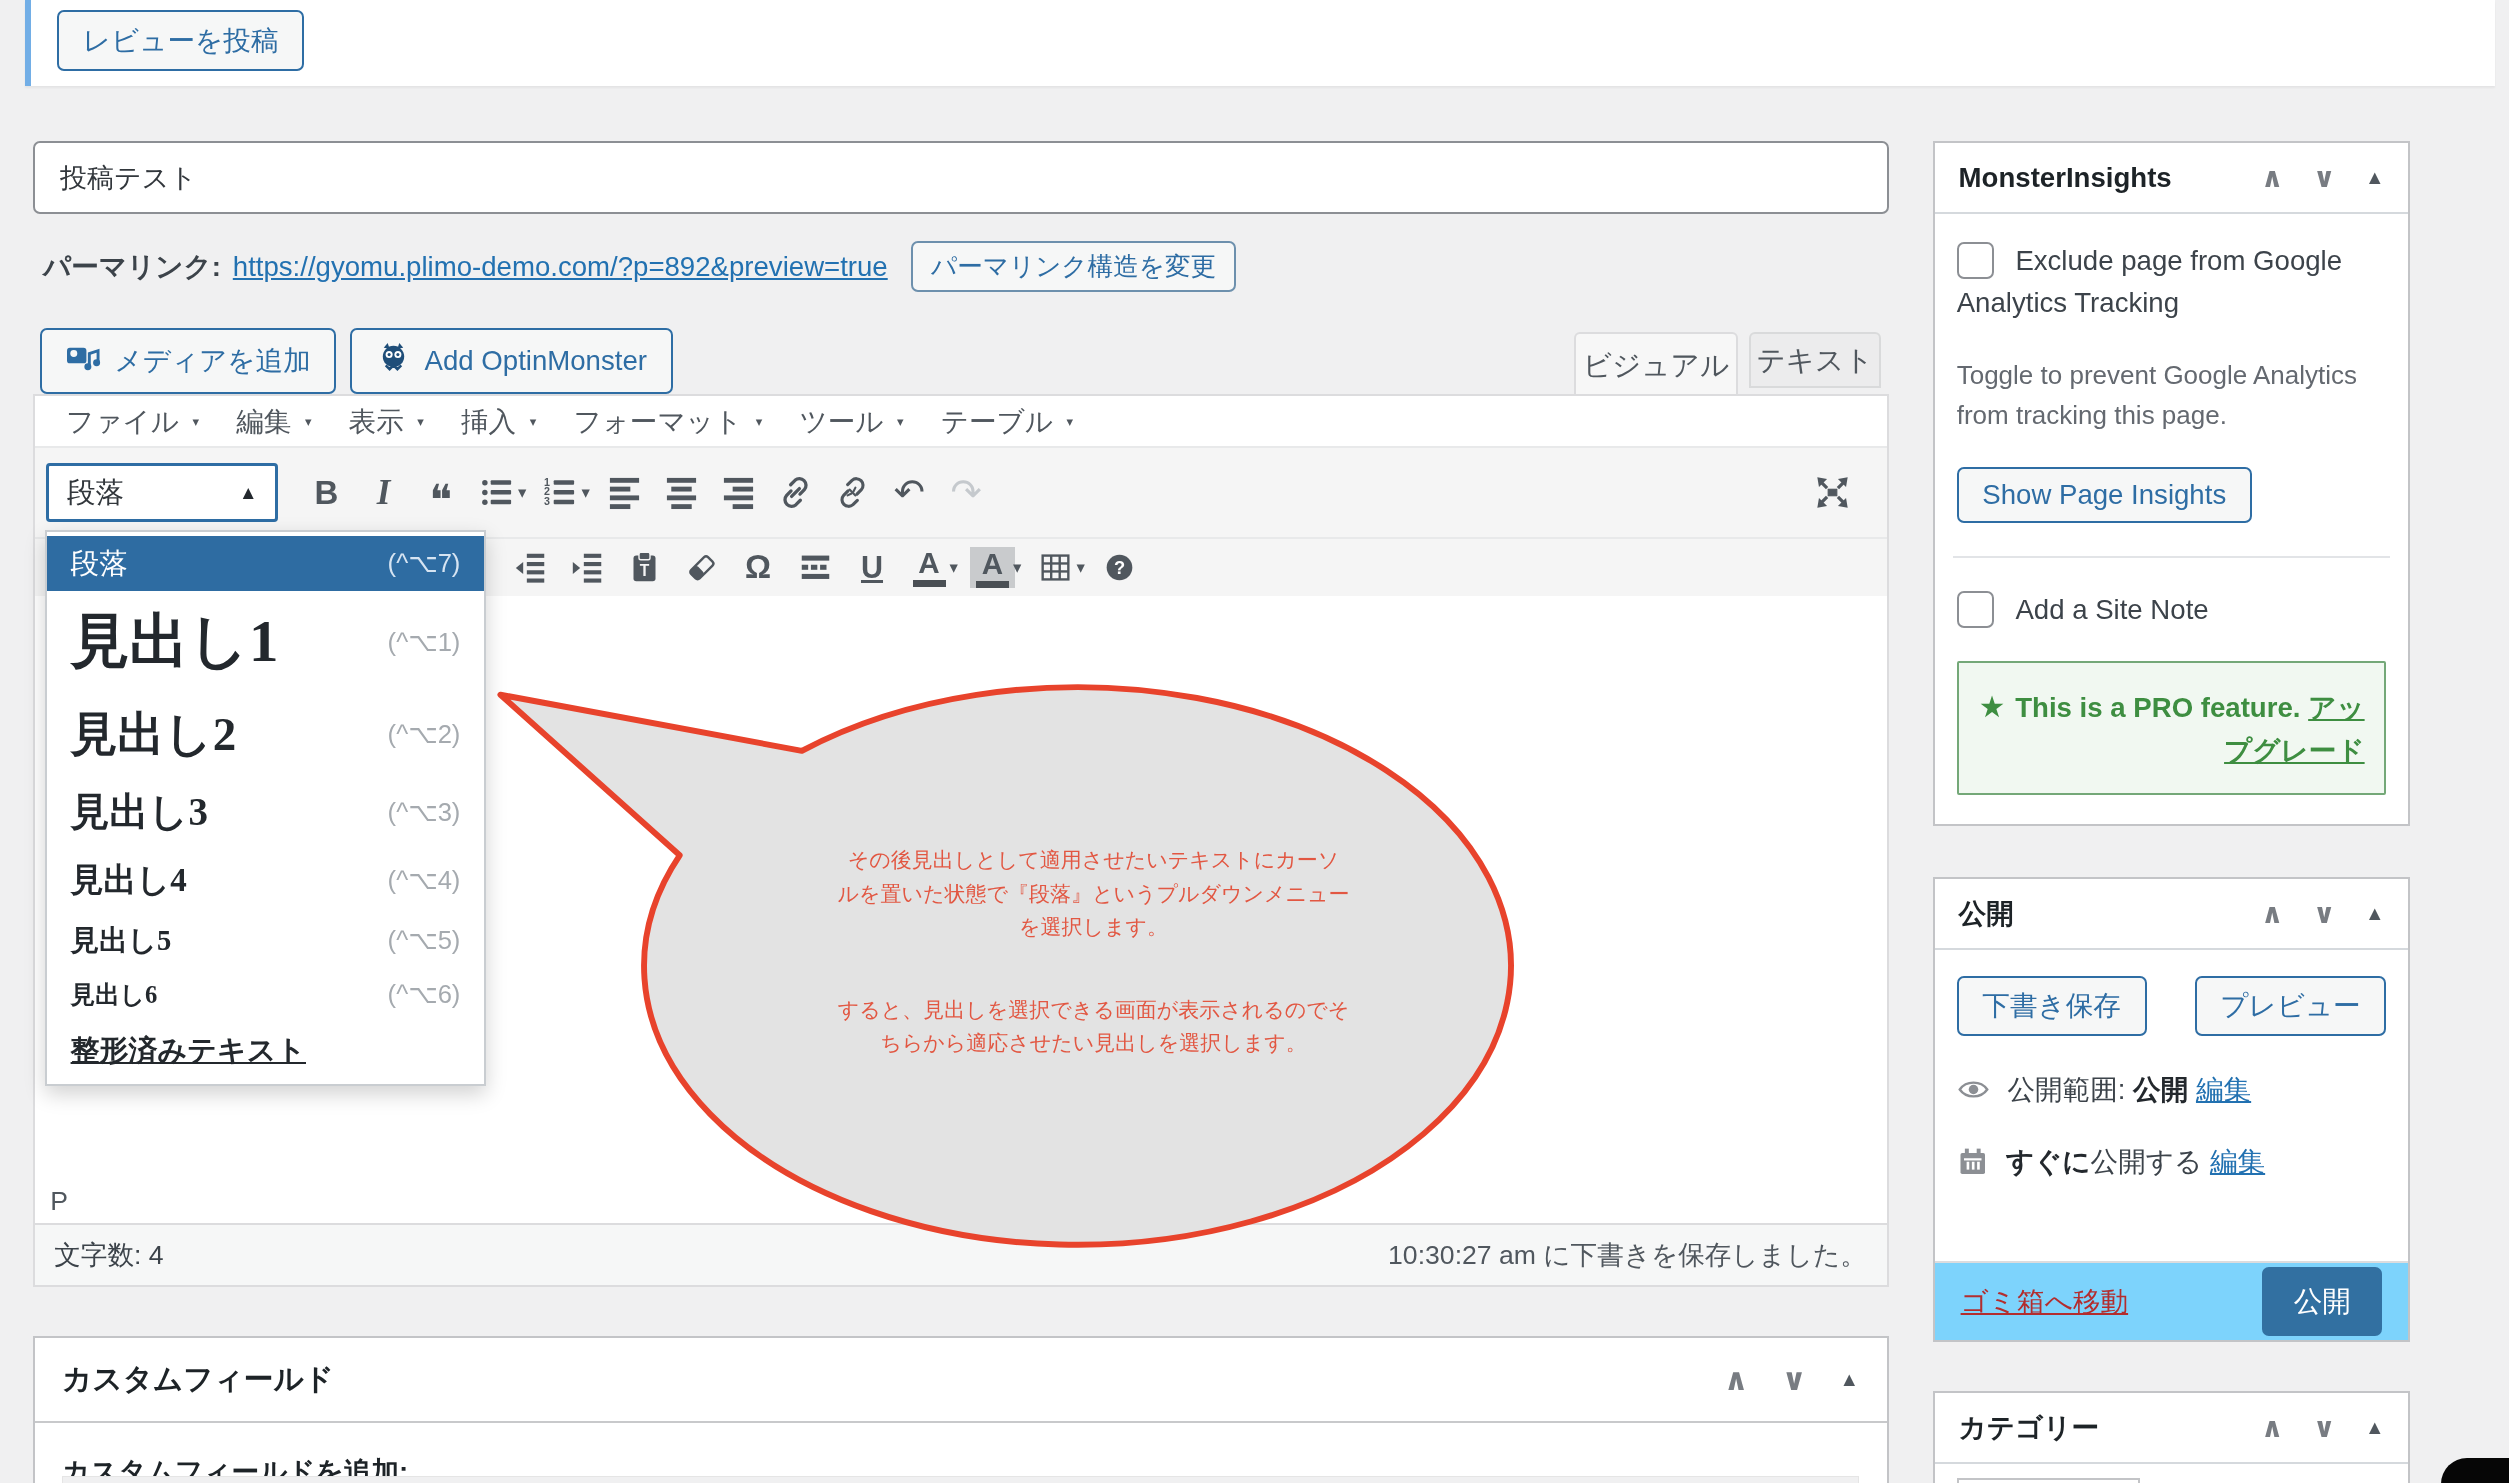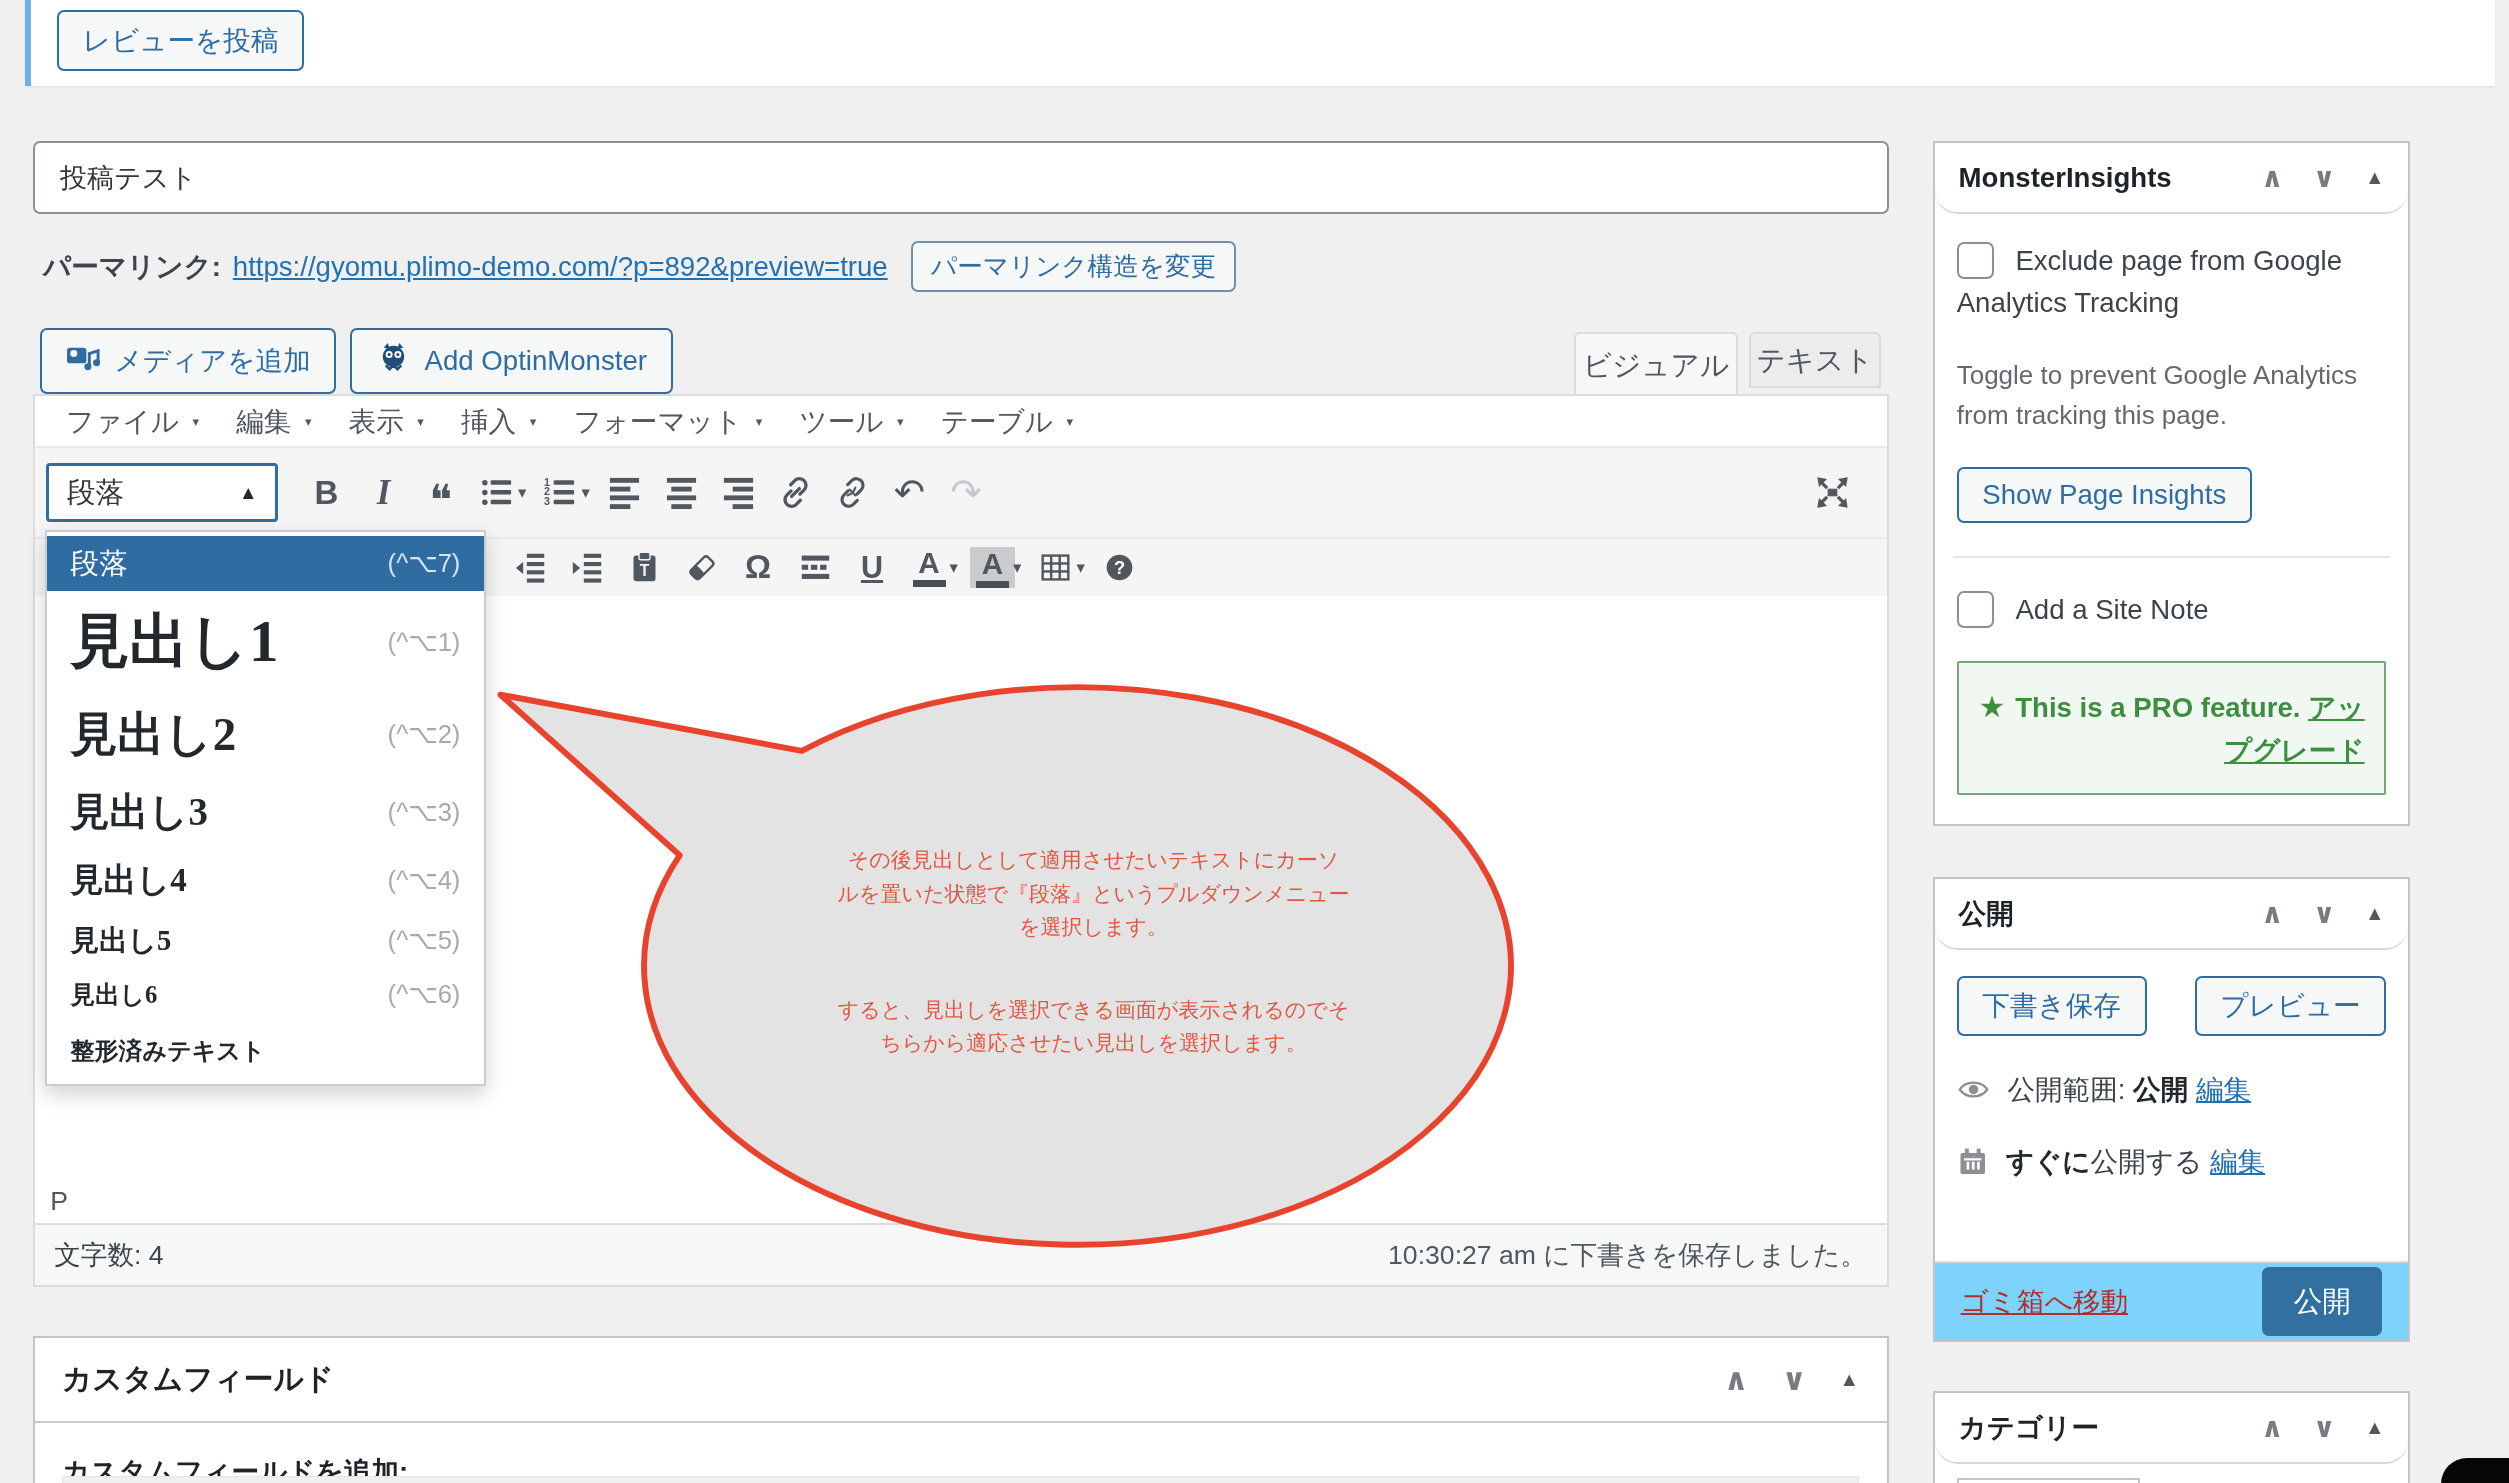--- a/index.html
+++ b/index.html
@@ -90,40 +90,40 @@
   .dd-item.selected{background:#2e6ca2;color:#fff;}
   .dd-item.selected .dd-shortcut{color:#d6e4f2;}
   .dd-item.h1,.dd-item.h2,.dd-item.h3,.dd-item.h4,.dd-item.h5,.dd-item.h6{
     font-family:"Liberation Serif","DejaVu Serif",serif;font-weight:700;}
   .dd-item.h1{height:102px;font-size:59px;}
   .dd-item.h2{height:83px;font-size:47px;}
   .dd-item.h3{height:73px;font-size:39px;}
   .dd-item.h4{height:63px;font-size:33px;}
   .dd-item.h5{height:57px;font-size:28.6px;}
   .dd-item.h6{height:51px;font-size:24.6px;}
-  .dd-item.pre{height:63px;font-size:24px;font-weight:700;}
+  .dd-item.pre{height:63px;font-size:29px;font-weight:700;text-decoration:underline;}
 
   
   .bubble-svg{left:0;top:0;z-index:15;pointer-events:none;}
   .bubble-text{left:670px;top:843px;width:847px;z-index:16;text-align:center;
     font-size:21px;line-height:1.6;pointer-events:none;}
   .bubble-line{white-space:nowrap;}
   .bubble-p2{margin-top:49px;}
 
   
   .custom-fields{left:32.5px;top:1336px;width:1856px;height:167px;background:#fff;
     border:2px solid #c3c4c7;box-sizing:border-box;}
   .cf-header{height:83px;display:flex;align-items:center;padding:0 27.6px;border-bottom:2px solid #c8c9cb;}
   .cf-title{font-size:29.6px;font-weight:700;}
   .cf-body{padding:29.6px 27.6px 0 27.6px;font-size:27.6px;font-weight:700;color:#1d2327;}
   .cf-strip{position:absolute;left:27.6px;right:27.6px;top:138px;height:11.8px;background:#f0f0f1;border:1px solid #e5e5e5;}
 
   
   .side-panel{left:1933px;width:477px;background:#fff;border:2px solid #c3c4c7;box-sizing:border-box;}
-  .sp-header{height:69px;display:flex;align-items:center;padding:0 23.6px;border-bottom:2px solid #d5d9dd;border-radius:23px;}
+  .sp-header{height:69px;display:flex;align-items:center;padding:0 23.6px;border-bottom:2px solid #d5d9dd;}
   .sp-title{font-size:27.6px;font-weight:700;color:#1d2327;}
   .sp-header .panel-controls{font-size:27.6px;gap:29.6px;}
   .sp-body{padding:25.6px 21.7px;font-size:26.6px;color:#3c434a;}
   .mi{top:141px;height:685px;}
   .mi-check label,.mi-note label{font-size:27.6px;line-height:1.55;}
   .mi-check .checkbox,.mi-note .checkbox{margin-right:21.7px;margin-top:2px;}
   .mi-help{color:#646970;font-size:26px;line-height:1.55;margin-top:29.6px;}
   .mi .btn-secondary{margin-top:31.5px;font-size:27.6px;}
   .mi-divider{border:none;border-top:2px solid #e2e4e7;margin:33px -3.9px 0 -3.9px;}
   .mi-note{margin-top:31.5px;}

